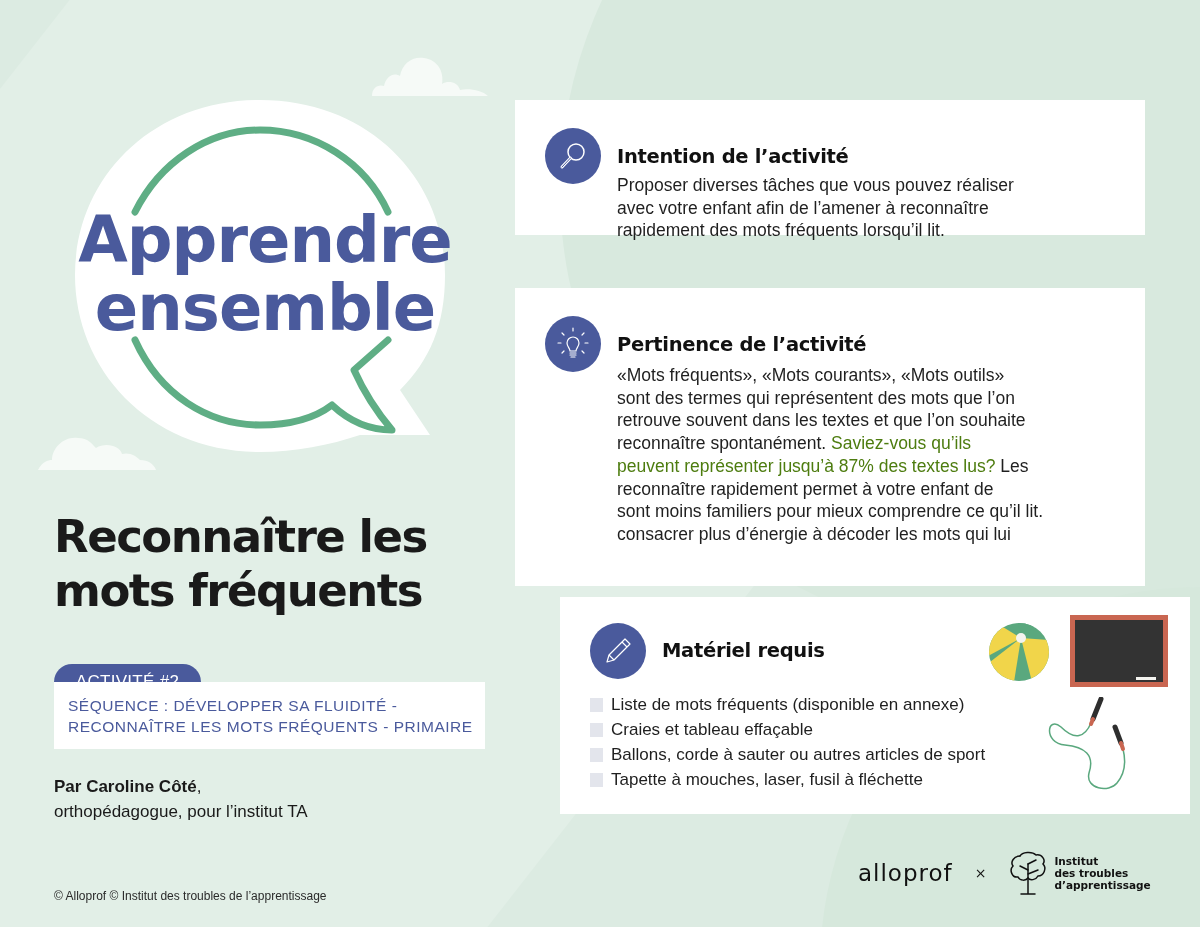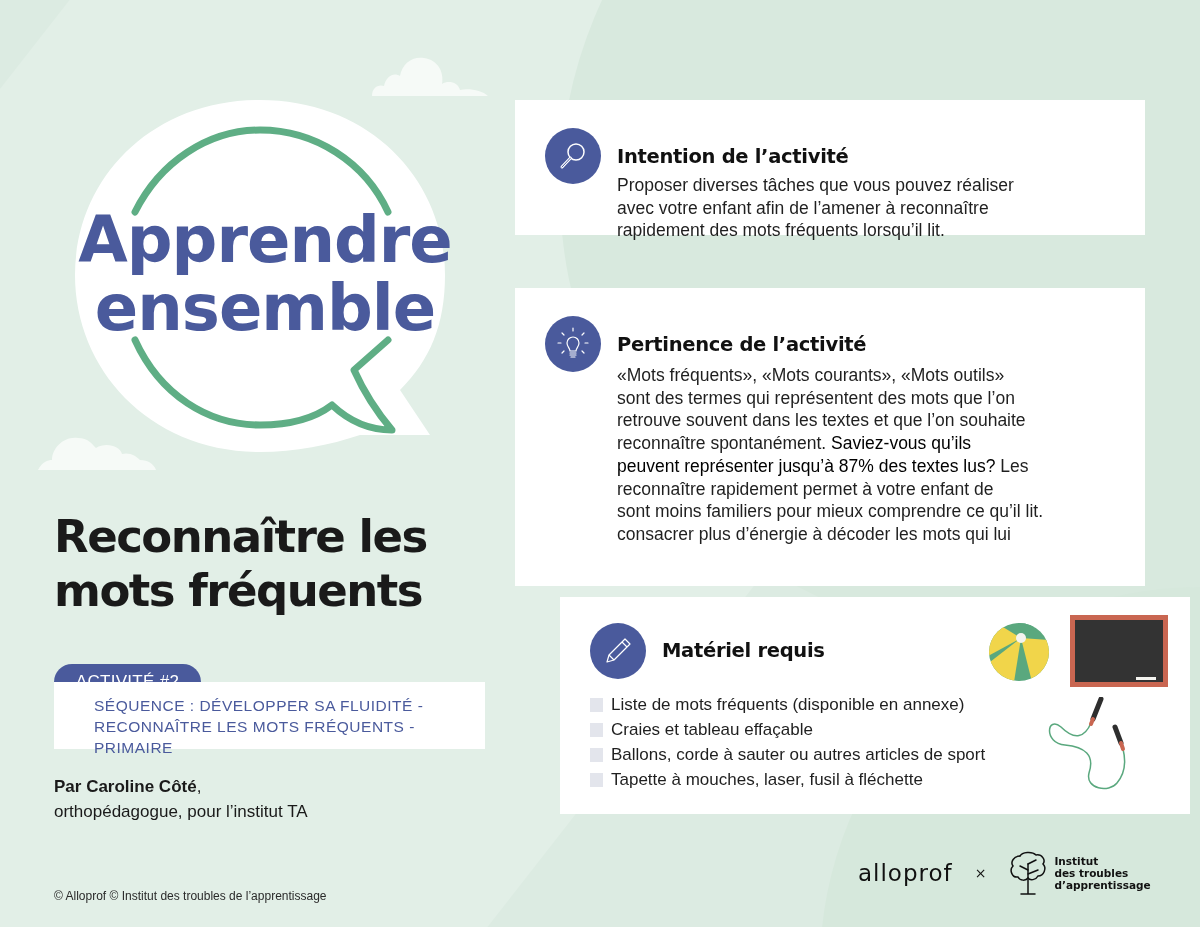--- a/index.html
+++ b/index.html
@@ -41,21 +41,21 @@
     font-size: 45px; line-height: 54px; color: #1a1a1a; letter-spacing: -1.5px;
   }
   .badge {
     position: absolute; left: 54px; top: 637px; width: 147px; height: 36px;
     background: #4a5a9c; border-radius: 18px; color: #fff;
     font-family: "Liberation Sans", sans-serif; font-size: 17px;
     display: flex; align-items: center; justify-content: center; letter-spacing: .3px; margin-top: 27px;
   }
   .sequence {
     position: absolute; left: 54px; top: 682px; width: 431px; height: 67px;
-    background: #fff; padding: 13px 0 0 40px;
+    background: #fff; padding: 13px 0 0 14px;
     font-family: "Liberation Sans", sans-serif; font-size: 15.5px; line-height: 21px;
     color: #4a5a9c; letter-spacing: .5px;
   }
   .author {
     position: absolute; left: 54px; top: 774px;
     font-family: "Liberation Sans", sans-serif; font-size: 17px; line-height: 25px; color: #1a1a1a;
   }
   .author b { font-weight: bold; }
   .copyright {
     position: absolute; left: 54px; top: 869px;
@@ -73,21 +73,21 @@
   }
   .card-heading {
     position: absolute; left: 102px;
     font-family: "DejaVu Sans", sans-serif; font-weight: bold; font-size: 19.5px; color: #111;
     letter-spacing: -.3px;
   }
   .card-body {
     position: absolute; left: 102px; width: 510px;
     font-family: "Liberation Sans", sans-serif; font-size: 17.5px; line-height: 22.7px; color: #1f1f1f;
   }
-  .highlight { color: #000000; margin-top: 44px; }
+  .highlight { color: #4d7c0f; margin-top: 44px; }
 
   .mat-list { position: absolute; left: 30px; top: 95px; list-style: none; }
   .mat-list li {
     display: flex; align-items: center; height: 25px;
     font-family: "Liberation Sans", sans-serif; font-size: 17px; color: #1f1f1f;
   }
   .checkbox {
     width: 13px; height: 14px; background: #e3e5ec; margin-right: 8px; display: inline-block;
   }
 

